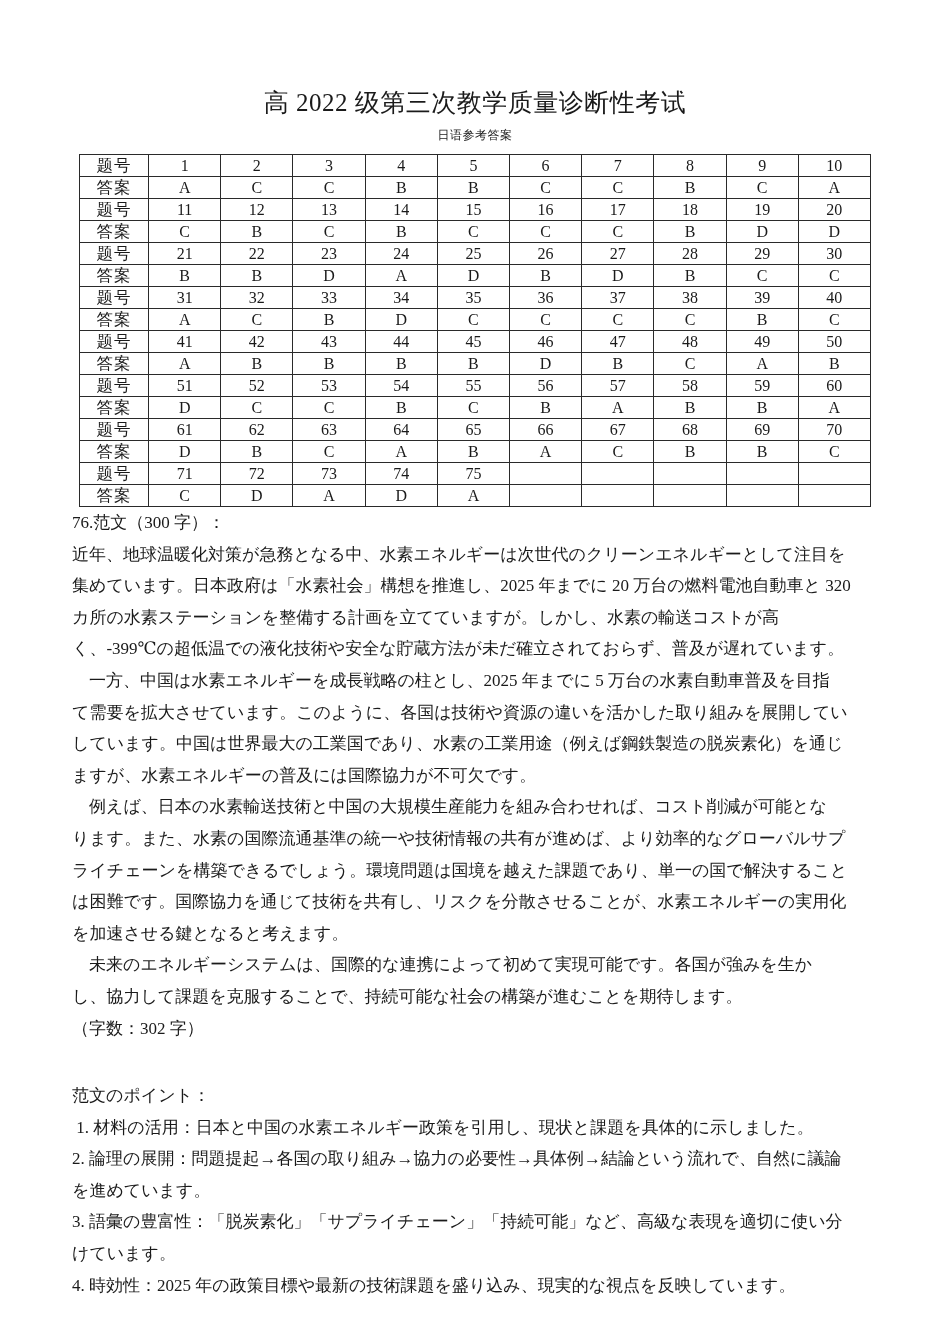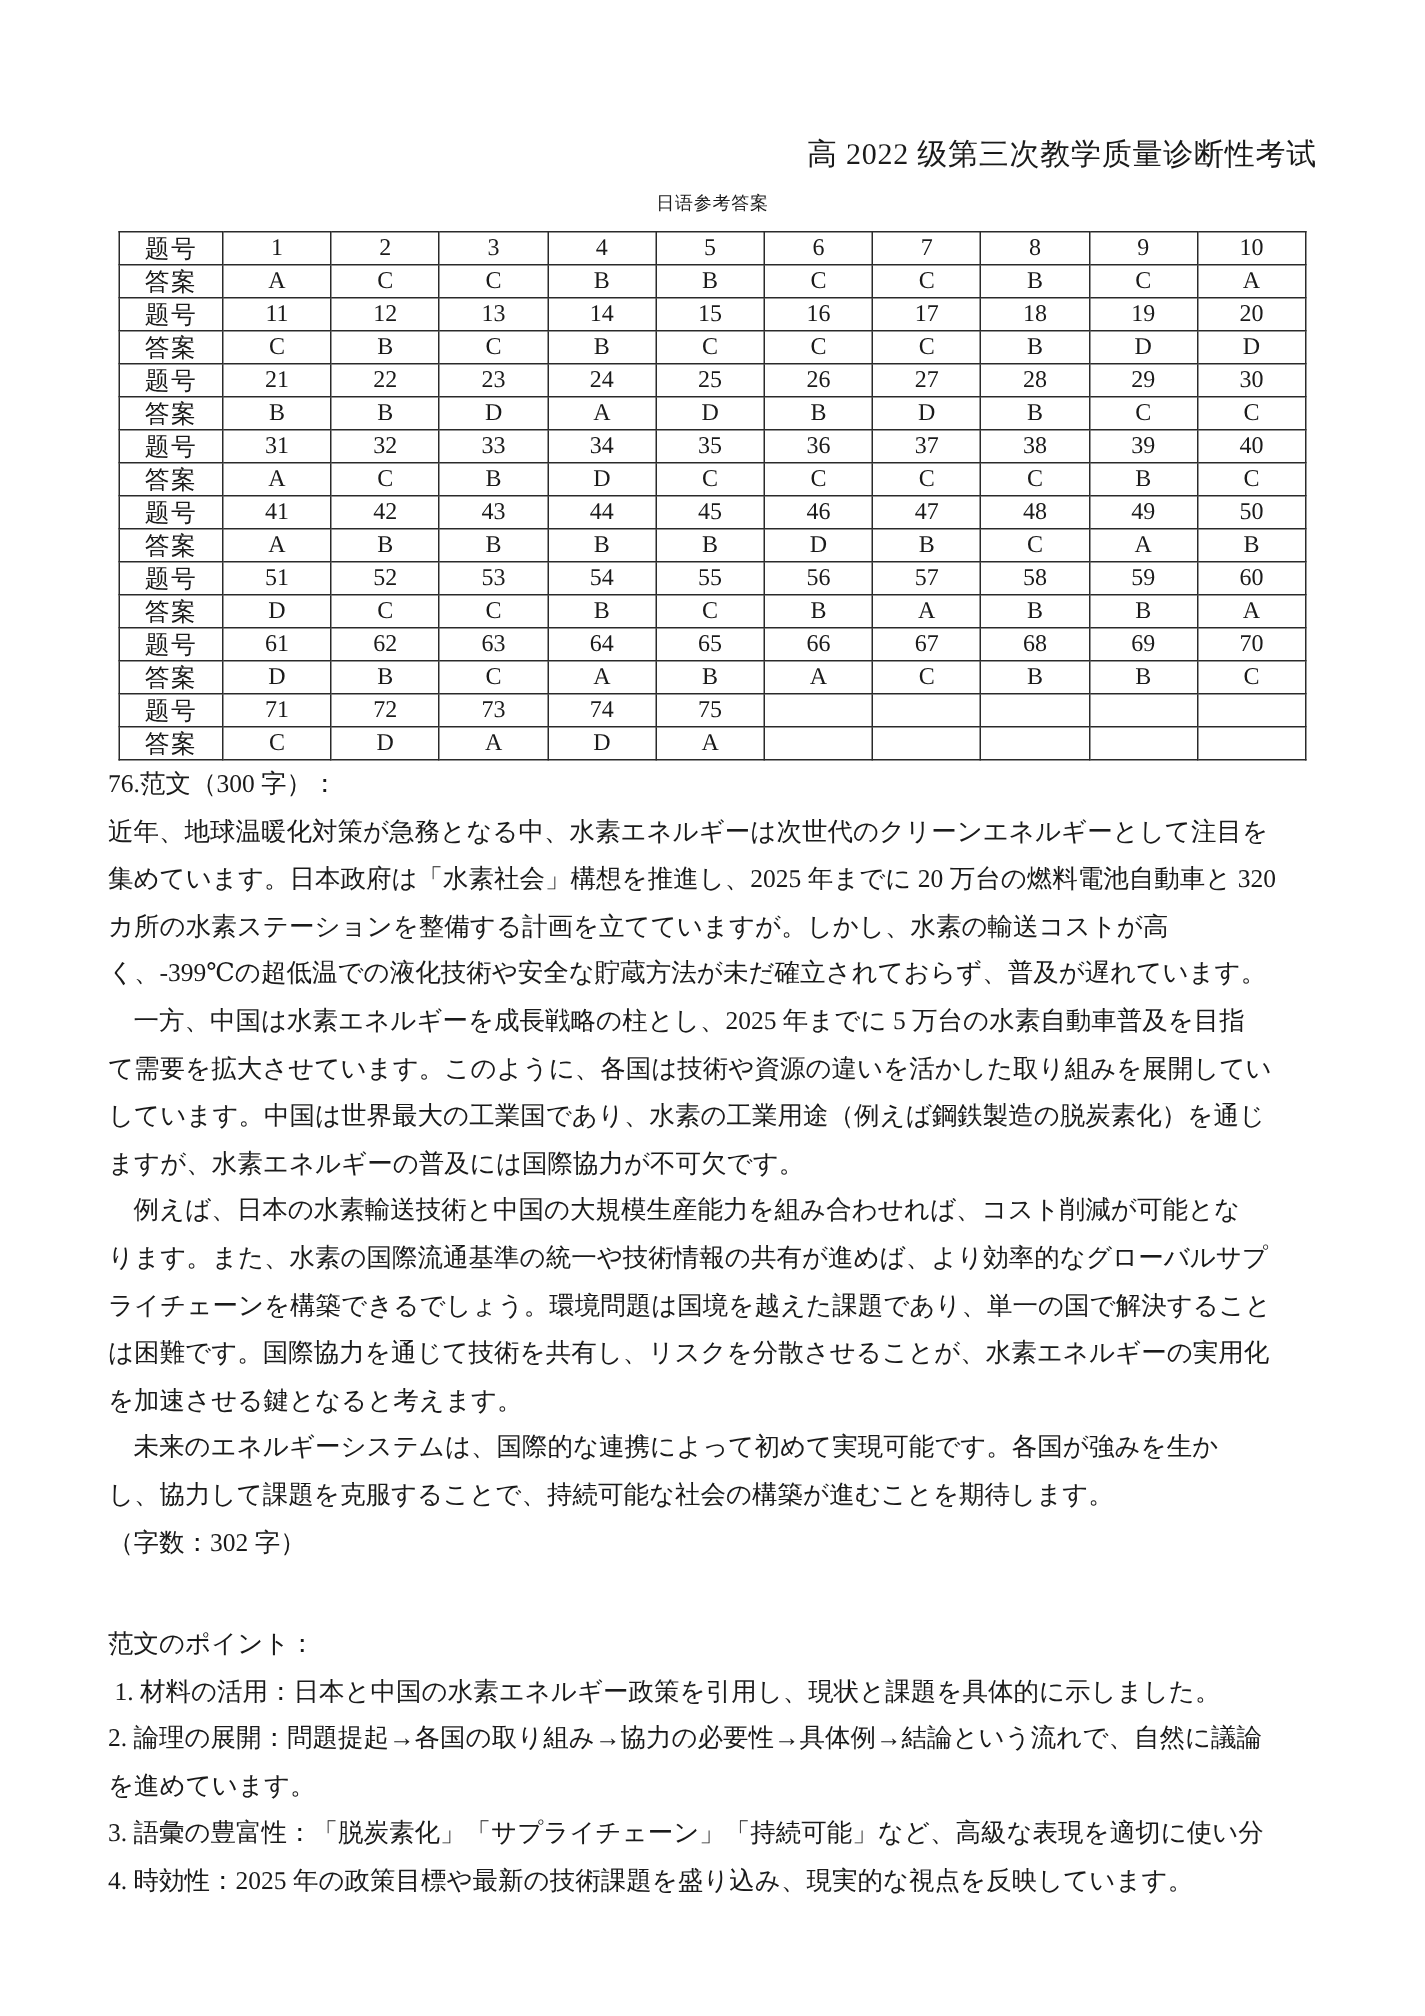--- a/index.html
+++ b/index.html
@@ -17,22 +17,22 @@
   .page {
     position: relative;
     width: 950px;
     height: 1344px;
     box-sizing: border-box;
     padding: 88px 72px 0 72px;
   }
 
   
   .doc-title {
-    text-align: right;
-    font-size: 20px;
+    text-align: center;
+    font-size: 25px;
     line-height: 30px;
     letter-spacing: 0.5px;
     margin: 0 0 4px 0;
     font-weight: 400;
   }
   .doc-subtitle {
     text-align: center;
     font-size: 12px;
     line-height: 26px;
     letter-spacing: 0.5px;
@@ -321,17 +321,18 @@
         <div class="line">し、協力して課題を克服することで、持続可能な社会の構築が進むことを期待します。</div>
         <div class="line">（字数：302 字）</div>
       </div>
     <div class="gap-med"></div>
     <div class="line">范文のポイント：</div>
     <div>
         <div class="line"> 1. 材料の活用：日本と中国の水素エネルギー政策を引用し、現状と課題を具体的に示しました。</div>
         <div class="line">2. 論理の展開：問題提起→各国の取り組み→協力の必要性→具体例→結論という流れで、自然に議論</div>
         <div class="line">を進めています。</div>
         <div class="line">3. 語彙の豊富性：「脱炭素化」「サプライチェーン」「持続可能」など、高級な表現を適切に使い分</div>
+        <div class="line">けています。</div>
         <div class="line">4. 時効性：2025 年の政策目標や最新の技術課題を盛り込み、現実的な視点を反映しています。</div>
       </div>
   </div>
 
 </div>
 
 </body></html>

